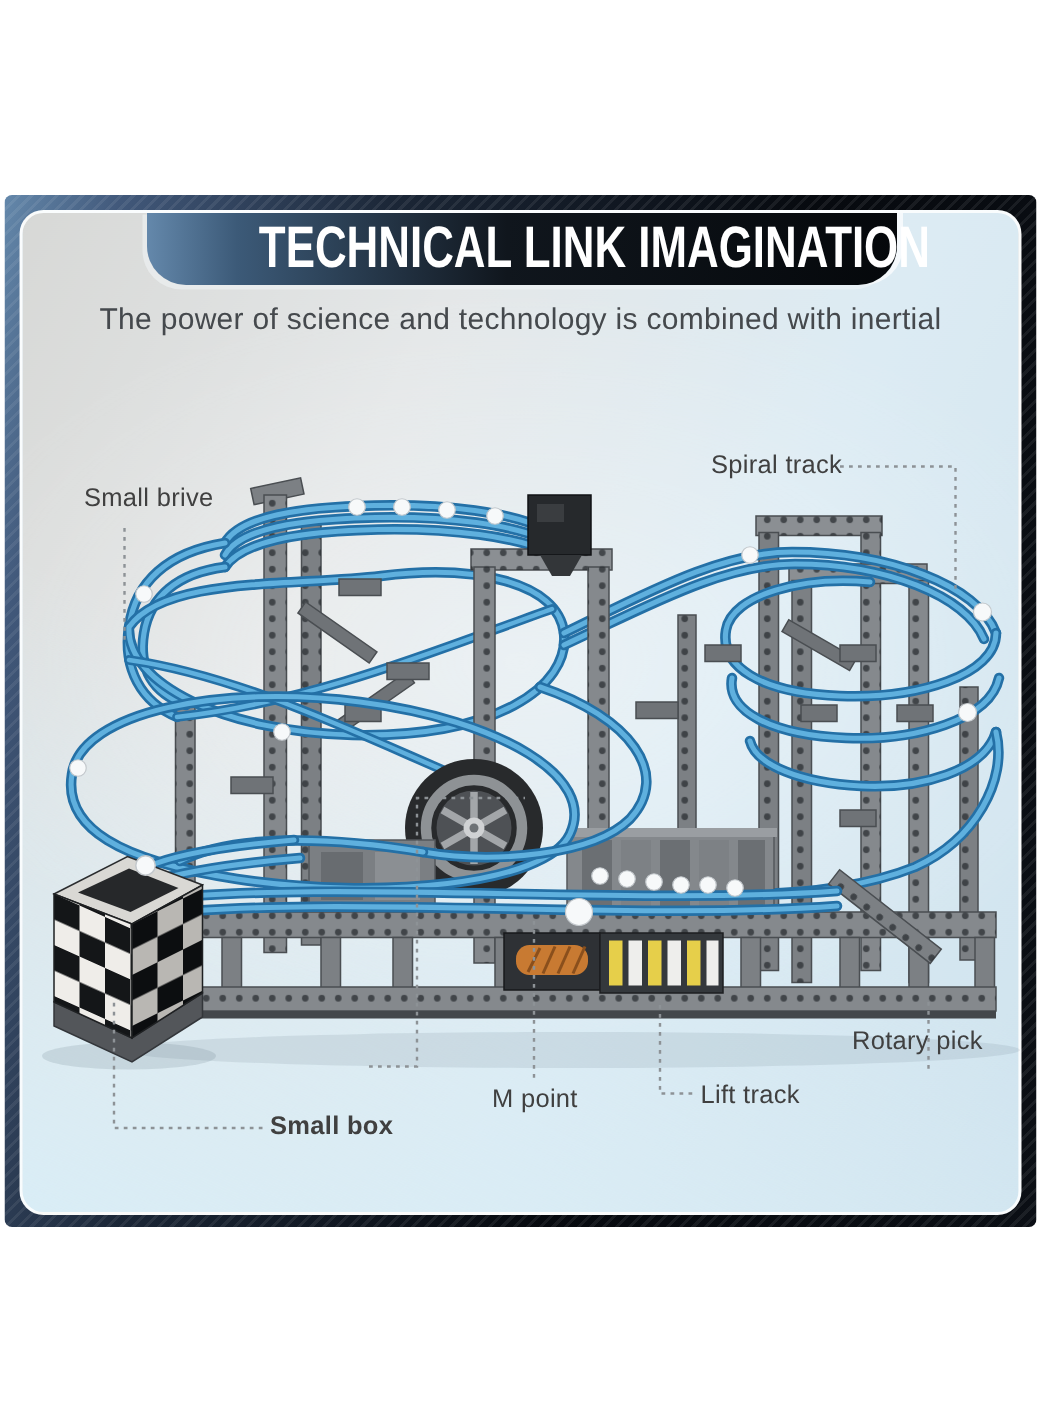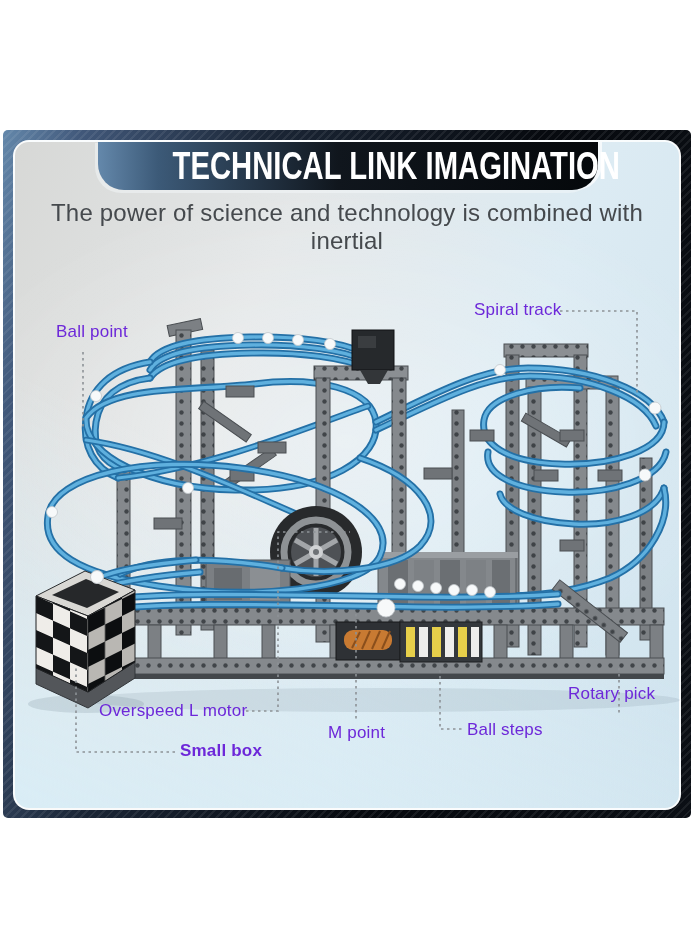--- a/index.html
+++ b/index.html
@@ -31,29 +31,29 @@
     background:linear-gradient(to right,#6488ab 0%,#3c5a78 12%,#10161d 48%,#05080b 100%);
     box-shadow:-3px 3px 0 rgba(244,248,250,0.5), 4px 0 0 rgba(255,255,255,0.7);
     text-align:center;overflow:visible;
   }
   .banner-title{
     display:inline-block;margin-top:4px;color:#ffffff;font-size:39px;font-weight:700;
     letter-spacing:0px;transform:scaleX(0.75);transform-origin:50% 50%;white-space:nowrap;
   }
   .subtitle{
     position:absolute;left:0;top:57px;width:100%;text-align:center;
-    color:#45494d;font-size:24px;line-height:28px;letter-spacing:0.2px;
+    color:#45494d;font-size:20px;line-height:28px;letter-spacing:0.2px;
   }
 
   
   .machine-svg{position:absolute;left:0;top:0;width:694px;height:946px;}
 
   
   .part-label{
-    position:absolute;color:#6d28d9;font-size:17px;letter-spacing:0.2px;white-space:nowrap;
+    position:absolute;color:#404040;font-size:17px;letter-spacing:0.2px;white-space:nowrap;
   }
   .lbl-ball-drive{left:56px;top:322px;}
   .lbl-spiral-track{left:474px;top:300px;}
   .lbl-overspeed{left:99px;top:701px;}
   .lbl-m-motor{left:328px;top:723px;}
   .lbl-lift-steps{left:467px;top:720px;}
   .lbl-rotary-pick{left:568px;top:672px;margin-top:12px;}
   .lbl-small-box{left:180px;top:741px;font-weight:bold;}
 </style>
 </head>
@@ -323,21 +323,20 @@
       <path d="M83,352 L83,428"></path>
       <path d="M560,311 L637,311 L637,396"></path>
       <path d="M246,711 L278,711 L278,532 L350,532"></path>
       <path d="M356,614 L356,722"></path>
       <path d="M440,670 L440,729 L463,729"></path>
       <path d="M619,668 L619,713"></path>
       <path d="M175,752 L76,752 L76,668"></path>
     </g>
   </svg>
 
-  <div class="part-label lbl-ball-drive">Ball point</div>
+  <div class="part-label lbl-ball-drive">Small brive</div>
   <div class="part-label lbl-spiral-track">Spiral track</div>
-  <div class="part-label lbl-overspeed">Overspeed L motor</div>
   <div class="part-label lbl-m-motor">M point</div>
-  <div class="part-label lbl-lift-steps">Ball steps</div>
+  <div class="part-label lbl-lift-steps">Lift track</div>
   <div class="part-label lbl-rotary-pick">Rotary pick</div>
   <div class="part-label lbl-small-box">Small box</div>
 
 </div>
 
 </body></html>

